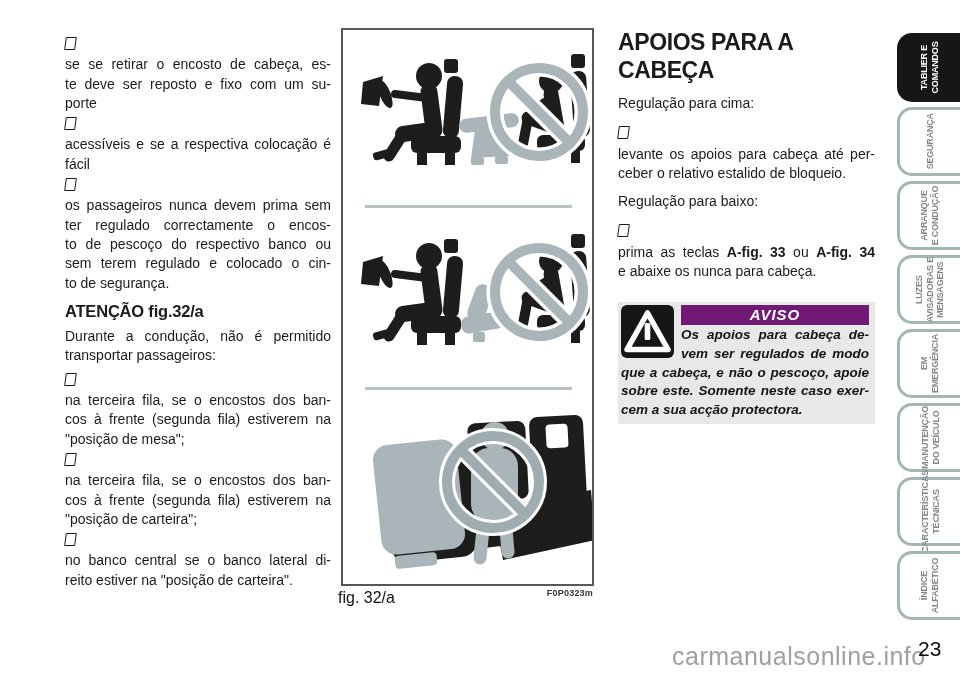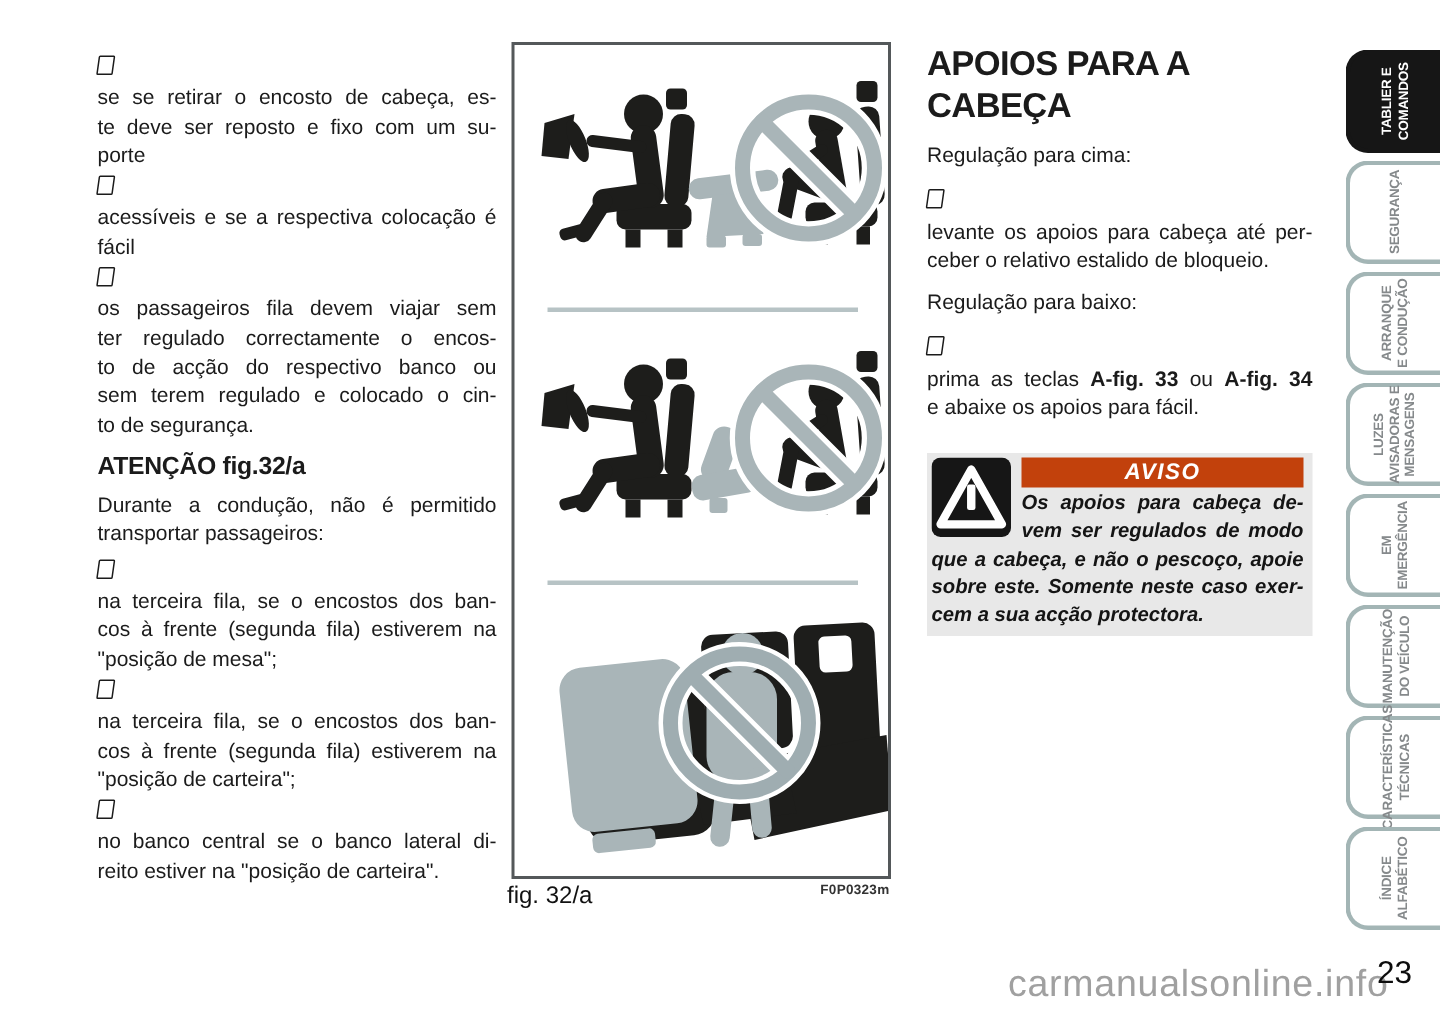--- a/index.html
+++ b/index.html
@@ -24,21 +24,21 @@
   .sublabel{margin:0 0 9px 0;}
   .mt3{margin-top:3px;} .mb9{margin-bottom:9px;}
   .b{font-weight:bold;}
   
   #warning-box{
     margin-top:21px;background:#e8e8e8;padding:3px 6px 5px 3px;
     font-style:italic;font-weight:bold;font-size:13.5px;line-height:18.6px;color:#141414;
   }
   #warning-box .wicon{float:left;width:53px;height:53px;margin:0 7px 4px 0;}
   #warning-box .whead{
-    height:20px;margin-left:60px;background:#c2410c;color:#ffffff;
+    height:20px;margin-left:60px;background:#701a75;color:#ffffff;
     text-align:center;font-size:15px;line-height:20px;letter-spacing:1px;margin-bottom:1px;
   }
   
   #figure-frame{
     position:absolute;left:341px;top:28px;width:253px;height:558px;
     border:2px solid #54585a;background:#fff;box-sizing:border-box;
   }
   .panel{position:absolute;left:0;}
   .divider{position:absolute;left:22px;width:207px;height:3px;background:#b7c3c5;}
   #fig-caption{position:absolute;left:338px;top:589px;font-size:16px;color:#111;}
@@ -80,23 +80,23 @@
     <span class="mkcol"><span class="mk"></span></span>
     <div class="bt">
       <div class="jl">acessíveis e se a respectiva colocação é</div>
       <div class="ll">fácil</div>
     </div>
   </div>
 
   <div class="bl">
     <span class="mkcol"><span class="mk"></span></span>
     <div class="bt">
-      <div class="jl">os passageiros fila devem viajar sem</div>
+      <div class="jl">os passageiros nunca devem prima sem</div>
       <div class="jl">ter regulado correctamente o encos-</div>
-      <div class="jl">to de acção do respectivo banco ou</div>
+      <div class="jl">to de pescoço do respectivo banco ou</div>
       <div class="jl">sem terem regulado e colocado o cin-</div>
       <div class="ll">to de segurança.</div>
     </div>
   </div>
 
   <div class="att-head">ATENÇÃO fig.32/a</div>
 
   <div>
     <div class="jl">Durante a condução, não é permitido</div>
     <div class="ll">transportar passageiros:</div>
@@ -276,21 +276,21 @@
       <div class="ll">ceber o relativo estalido de bloqueio.</div>
     </div>
   </div>
 
   <div class="sublabel mt3">Regulação para baixo:</div>
 
   <div class="bl">
     <span class="mkcol"><span class="mk"></span></span>
     <div class="bt">
       <div class="jl"><span>prima as teclas </span><span class="b">A-fig. 33</span><span> ou </span><span class="b">A-fig. 34</span></div>
-      <div class="ll">e abaixe os apoios para fácil.</div>
+      <div class="ll">e abaixe os nunca para cabeça.</div>
     </div>
   </div>
 
   <div id="warning-box">
     <div class="wicon">
       <svg width="53" height="53" viewBox="0 0 53 53">
         <rect width="53" height="53" rx="6" fill="#161616"></rect>
         <path d="M26.5,8 L47,44.5 L6,44.5 Z" fill="none" stroke="#ffffff" stroke-width="5.5" stroke-linejoin="round"></path>
         <rect x="23.7" y="18" width="5.6" height="17" rx="1.5" fill="#ffffff"></rect>
       </svg>

